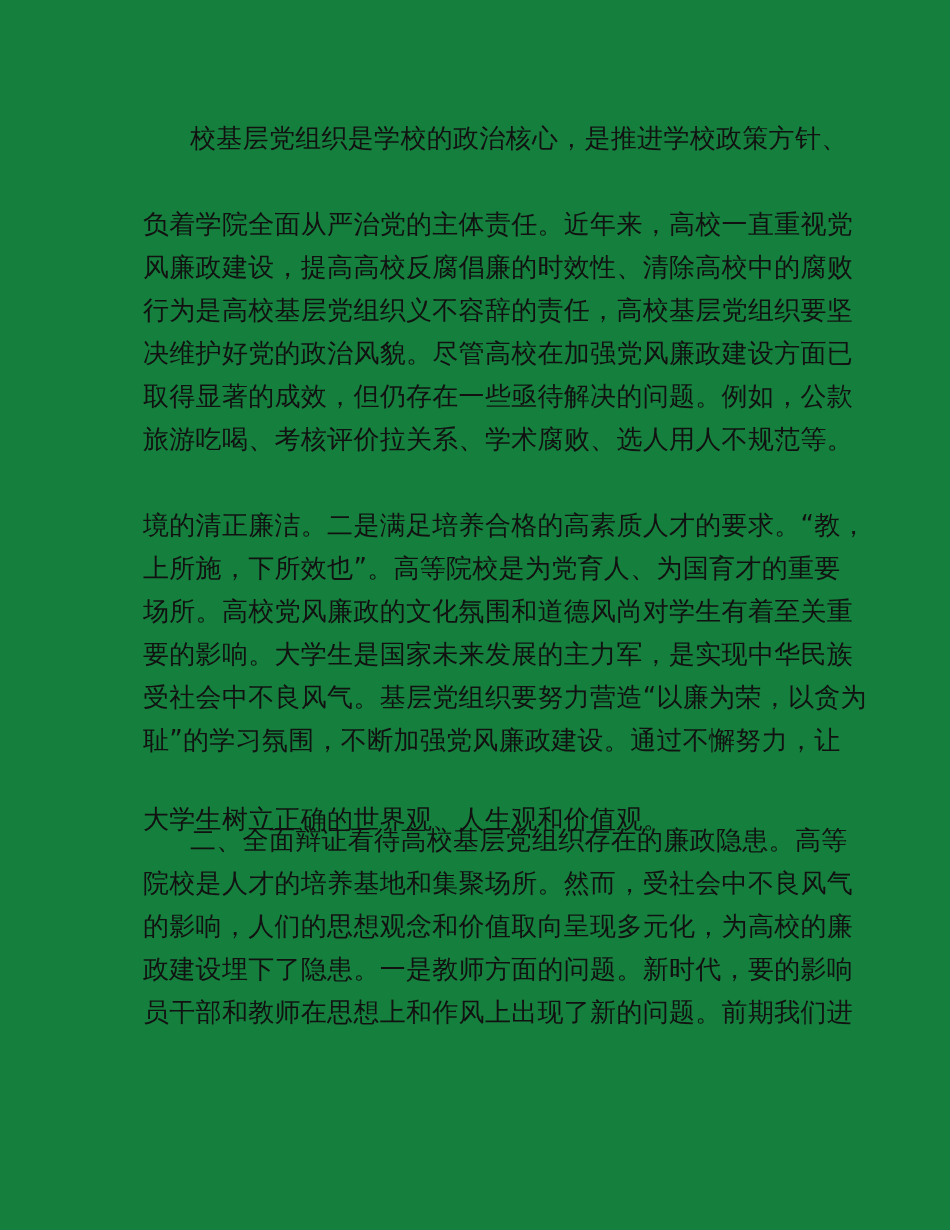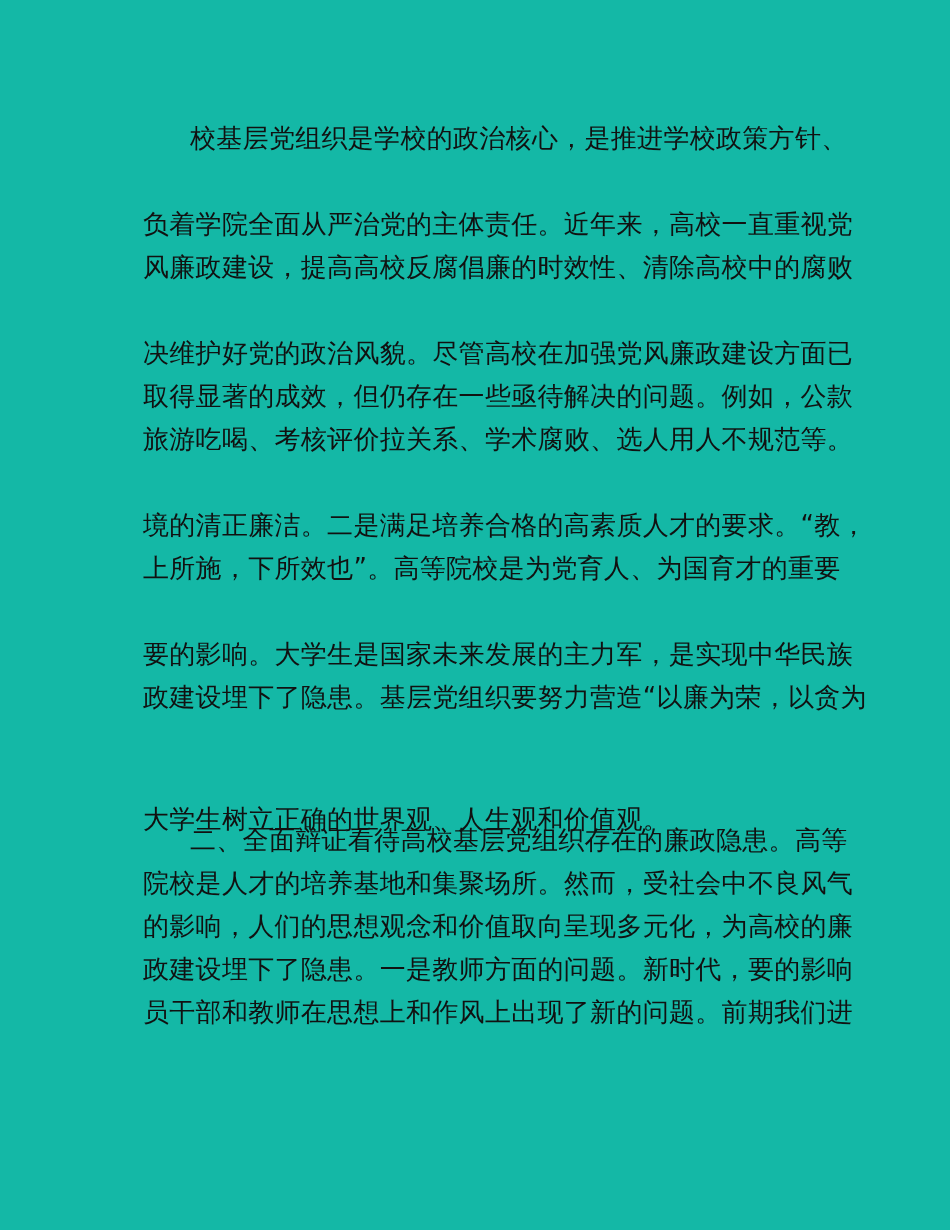--- a/index.html
+++ b/index.html
@@ -1,44 +1,47 @@
 <!DOCTYPE html>
 <html><head>
 <meta charset="utf-8">
 <style>
   html, body { margin: 0; padding: 0; background: #ffffff; }
   body { width: 950px; height: 1230px; position: relative; overflow: hidden; }
-  .page { position: absolute; left: 0; top: 0; width: 950px; height: 1230px; background: #14b8a6; }
+  .page { position: absolute; left: 0; top: 0; width: 950px; height: 1230px; background: #15803d; }
   .line {
     position: absolute;
     left: 143px;
     font-family: "DejaVu Sans", "Liberation Sans", sans-serif;
     font-size: 26px;
     line-height: 30px;
     color: #111111;
     white-space: nowrap;
     letter-spacing: 0.3px;
   }
   .indent { left: 190px; }
 </style>
 </head>
 <body>
 
 <div class="page">
 
   <div class="line indent" style="top:123px">校基层党组织是学校的政治核心，是推进学校政策方针、</div>
   <div class="line" style="top:209px">负着学院全面从严治党的主体责任。近年来，高校一直重视党</div>
   <div class="line" style="top:252px">风廉政建设，提高高校反腐倡廉的时效性、清除高校中的腐败</div>
+  <div class="line" style="top:295px">行为是高校基层党组织义不容辞的责任，高校基层党组织要坚</div>
   <div class="line" style="top:338px">决维护好党的政治风貌。尽管高校在加强党风廉政建设方面已</div>
   <div class="line" style="top:381px">取得显著的成效，但仍存在一些亟待解决的问题。例如，公款</div>
   <div class="line" style="top:424px">旅游吃喝、考核评价拉关系、学术腐败、选人用人不规范等。</div>
   <div class="line" style="top:510px">境的清正廉洁。二是满足培养合格的高素质人才的要求。“教，</div>
   <div class="line" style="top:553px">上所施，下所效也”。高等院校是为党育人、为国育才的重要</div>
+  <div class="line" style="top:596px">场所。高校党风廉政的文化氛围和道德风尚对学生有着至关重</div>
   <div class="line" style="top:639px">要的影响。大学生是国家未来发展的主力军，是实现中华民族</div>
-  <div class="line" style="top:682px">政建设埋下了隐患。基层党组织要努力营造“以廉为荣，以贪为</div>
+  <div class="line" style="top:682px">受社会中不良风气。基层党组织要努力营造“以廉为荣，以贪为</div>
+  <div class="line" style="top:725px">耻”的学习氛围，不断加强党风廉政建设。通过不懈努力，让</div>
   <div class="line" style="top:804px">大学生树立正确的世界观、人生观和价值观。</div>
 
   <div class="line indent" style="top:825px">二、全面辩证看待高校基层党组织存在的廉政隐患。高等</div>
   <div class="line" style="top:868px">院校是人才的培养基地和集聚场所。然而，受社会中不良风气</div>
   <div class="line" style="top:911px">的影响，人们的思想观念和价值取向呈现多元化，为高校的廉</div>
   <div class="line" style="top:954px">政建设埋下了隐患。一是教师方面的问题。新时代，要的影响</div>
   <div class="line" style="top:997px">员干部和教师在思想上和作风上出现了新的问题。前期我们进</div>
 </div>
 
 </body></html>

